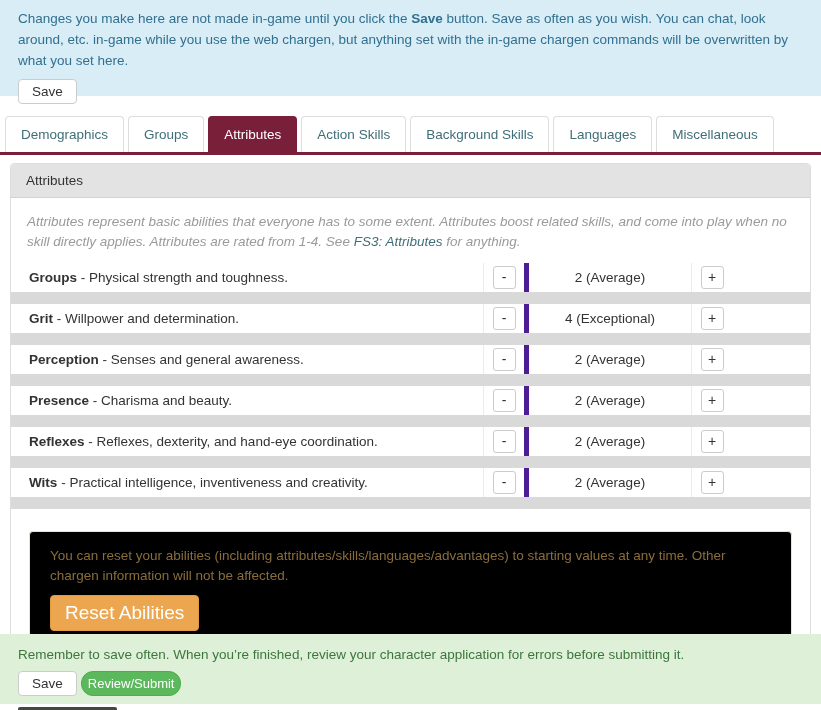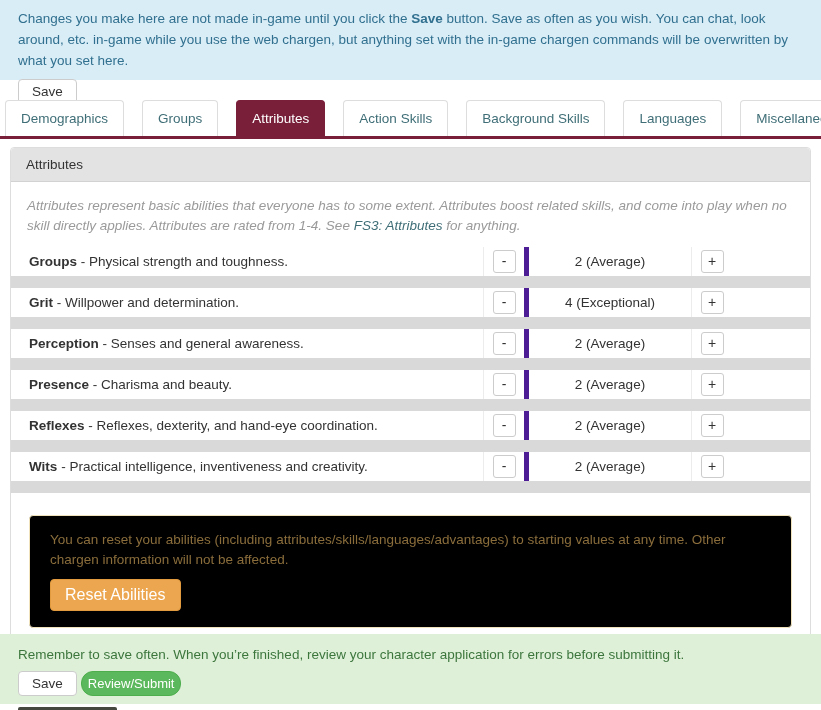--- a/index.html
+++ b/index.html
@@ -11,40 +11,40 @@
     background:#fff;
     position:relative;
   }
 
   
   .info-banner {
     background:#d9edf7;
     color:#31708f;
     padding:9px 18px 13px 18px;
     line-height:1.55;
-    height:80px;
+    height:96px;
   }
   .btn {
     display:inline-block;
     background:#fff;
     border:1px solid #ccc;
     border-radius:4px;
     padding:4px 13px;
     font-size:13.5px;
     color:#333;
     cursor:pointer;
     font-family:"Liberation Sans", sans-serif;
   }
   .info-banner .btn { margin-top:7px; }
 
   
   .tabs {
     display:flex;
     align-items:flex-end;
-    gap:18px;
+    gap:4px;
     margin-top:20px;
     padding:0 0 0 5px;
     border-bottom:3px solid #7a1f3a;
   }
   .tab {
     background:#fff;
     border:1px solid #ddd;
     border-bottom:none;
     border-radius:4px 4px 0 0;
     padding:10px 15px;
@@ -140,21 +140,21 @@
     line-height:1.5;
   }
   .reset-btn {
     margin-top:9px;
     display:inline-block;
     background:#eca64f;
     border:1px solid #e39b3f;
     border-radius:4px;
     color:#fff;
     padding:6px 14px;
-    font-size:16px;
+    font-size:19px;
     cursor:pointer;
     font-family:"Liberation Sans", sans-serif;
   }
 
   
   .footer {
     margin-top:7px;
     background:#dff0d8;
     color:#3c763d;
     padding:13px 18px 0 18px;

